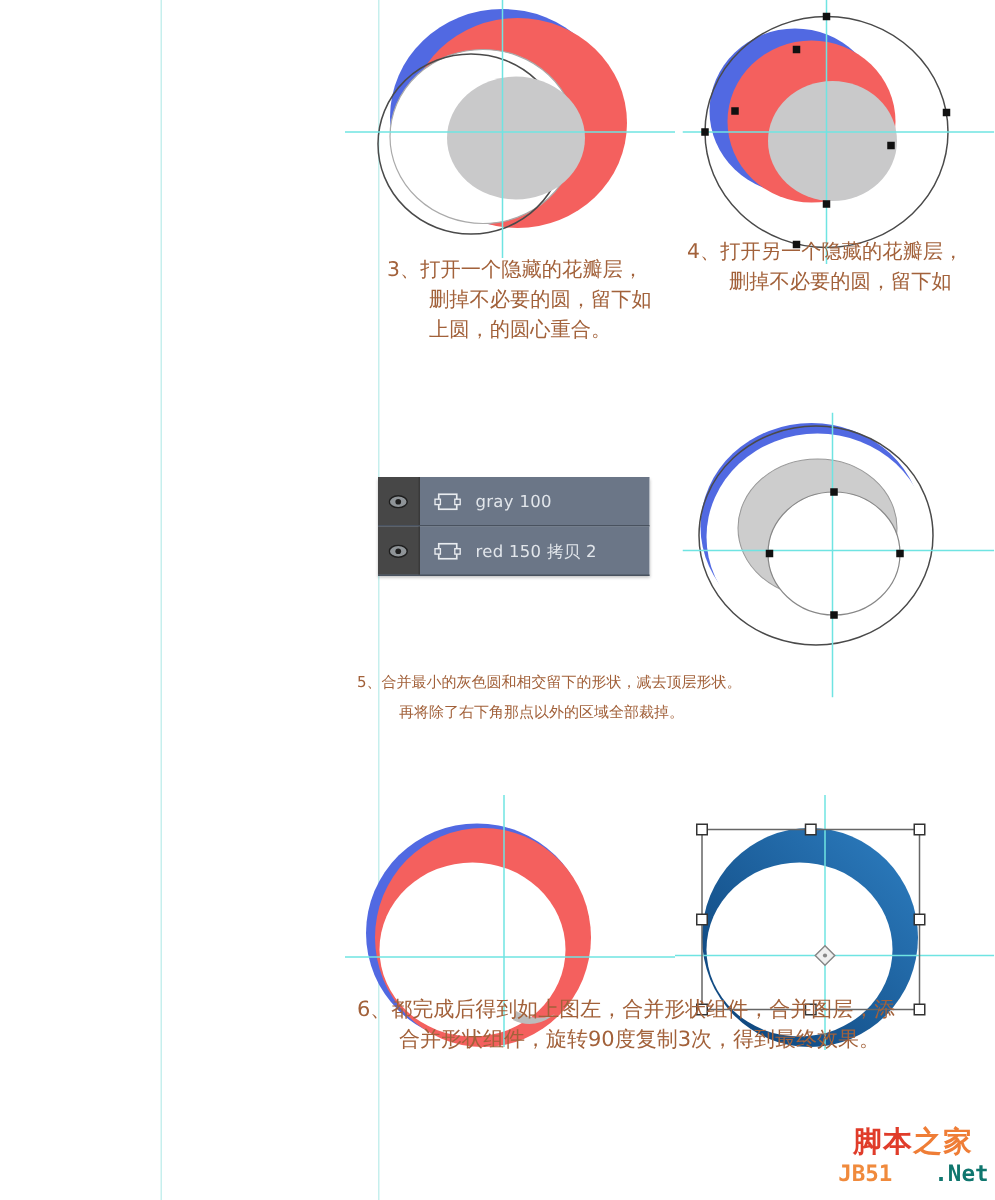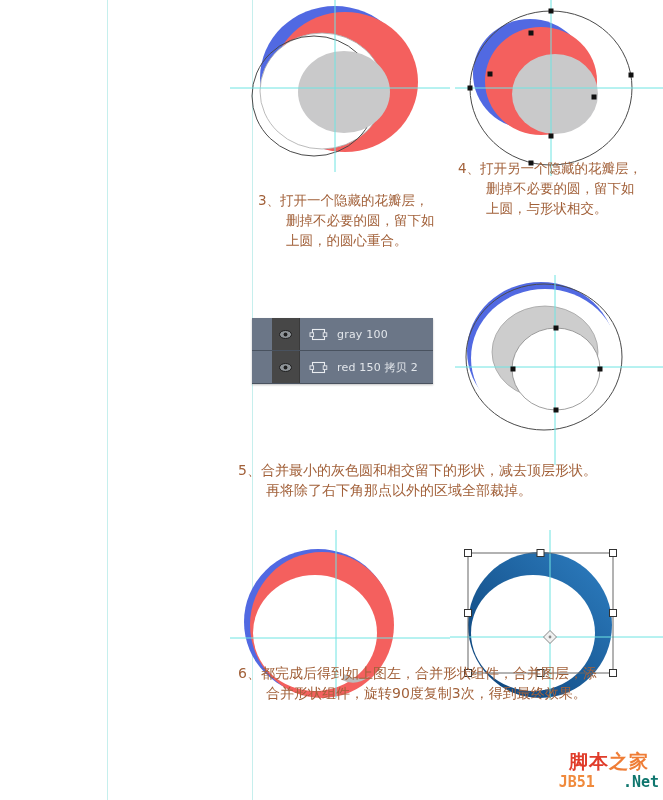--- a/index.html
+++ b/index.html
@@ -13,21 +13,21 @@
 
   .illus{position:absolute;z-index:2;}
 
   
   .step{position:absolute;z-index:3;color:#a2613a;font-size:13.5px;line-height:20px;white-space:nowrap;}
   .step .cont{padding-left:28px;}
 
   
   .panel{position:absolute;left:252px;top:318px;width:181px;height:66px;z-index:4;
          box-shadow:0 1px 2px rgba(0,0,0,.25);}
-  .prow{height:32px;display:flex;align-items:center;background:#6b7687;border-bottom:1px solid #49525f;padding-left:20px;}
+  .prow{height:32px;display:flex;align-items:center;background:#6b7687;border-bottom:1px solid #49525f;}
   .peye{width:27px;height:100%;background:#474747;border-right:1px solid #3a3a3a;
         display:flex;align-items:center;justify-content:center;flex:0 0 27px;}
   .pthumb{margin-left:9px;flex:0 0 auto;display:flex;align-items:center;}
   .plabel{margin-left:9px;font-size:11px;color:#e2e6eb;letter-spacing:.2px;white-space:nowrap;}
 
   
   .watermark{position:absolute;right:4px;top:751px;text-align:center;z-index:5;line-height:21px;}
   .wm-cn{font-size:19px;font-weight:bold;letter-spacing:1px;}
   .wm-cn .p1{color:#e03c2a;}
   .wm-cn .p2{color:#ef7d36;}
@@ -118,33 +118,32 @@
       <rect x="14.5" y="139.5" width="7" height="7"></rect>
       <rect x="87" y="139.5" width="7" height="7"></rect>
       <rect x="159.5" y="139.5" width="7" height="7"></rect>
     </g>
     <g>
       <path d="M100,100.5 L106.5,107 L100,113.5 L93.5,107 Z" fill="#f0f0f0" stroke="#888888" stroke-width="1"></path>
       <circle cx="100" cy="107" r="1.4" fill="#888888"></circle>
     </g>
   </svg>
 
-  <div class="step" style="left:258px;top:190px">
+  <div class="step" style="left:258px;top:170px">
     <div>3、打开一个隐藏的花瓣层，</div>
     <div class="cont">删掉不必要的圆，留下如</div>
     <div class="cont">上圆，的圆心重合。</div>
   </div>
 
   <div class="step" style="left:458px;top:158px">
     <div>4、打开另一个隐藏的花瓣层，</div>
     <div class="cont">删掉不必要的圆，留下如</div>
-    <div class="cont">上圆，与形状相交。</div>
   </div>
 
-  <div class="step" style="left:238px;top:460px;font-size:14px">
+  <div class="step" style="left:238px;top:446px;font-size:10px">
     <div>5、合并最小的灰色圆和相交留下的形状，减去顶层形状。</div>
     <div class="cont">再将除了右下角那点以外的区域全部裁掉。</div>
   </div>
 
   <div class="step" style="left:238px;top:663px;font-size:14px">
     <div>6、都完成后得到如上图左，合并形状组件，合并图层，添</div>
     <div class="cont">合并形状组件，旋转90度复制3次，得到最终效果。</div>
   </div>
 
   <div class="panel">

